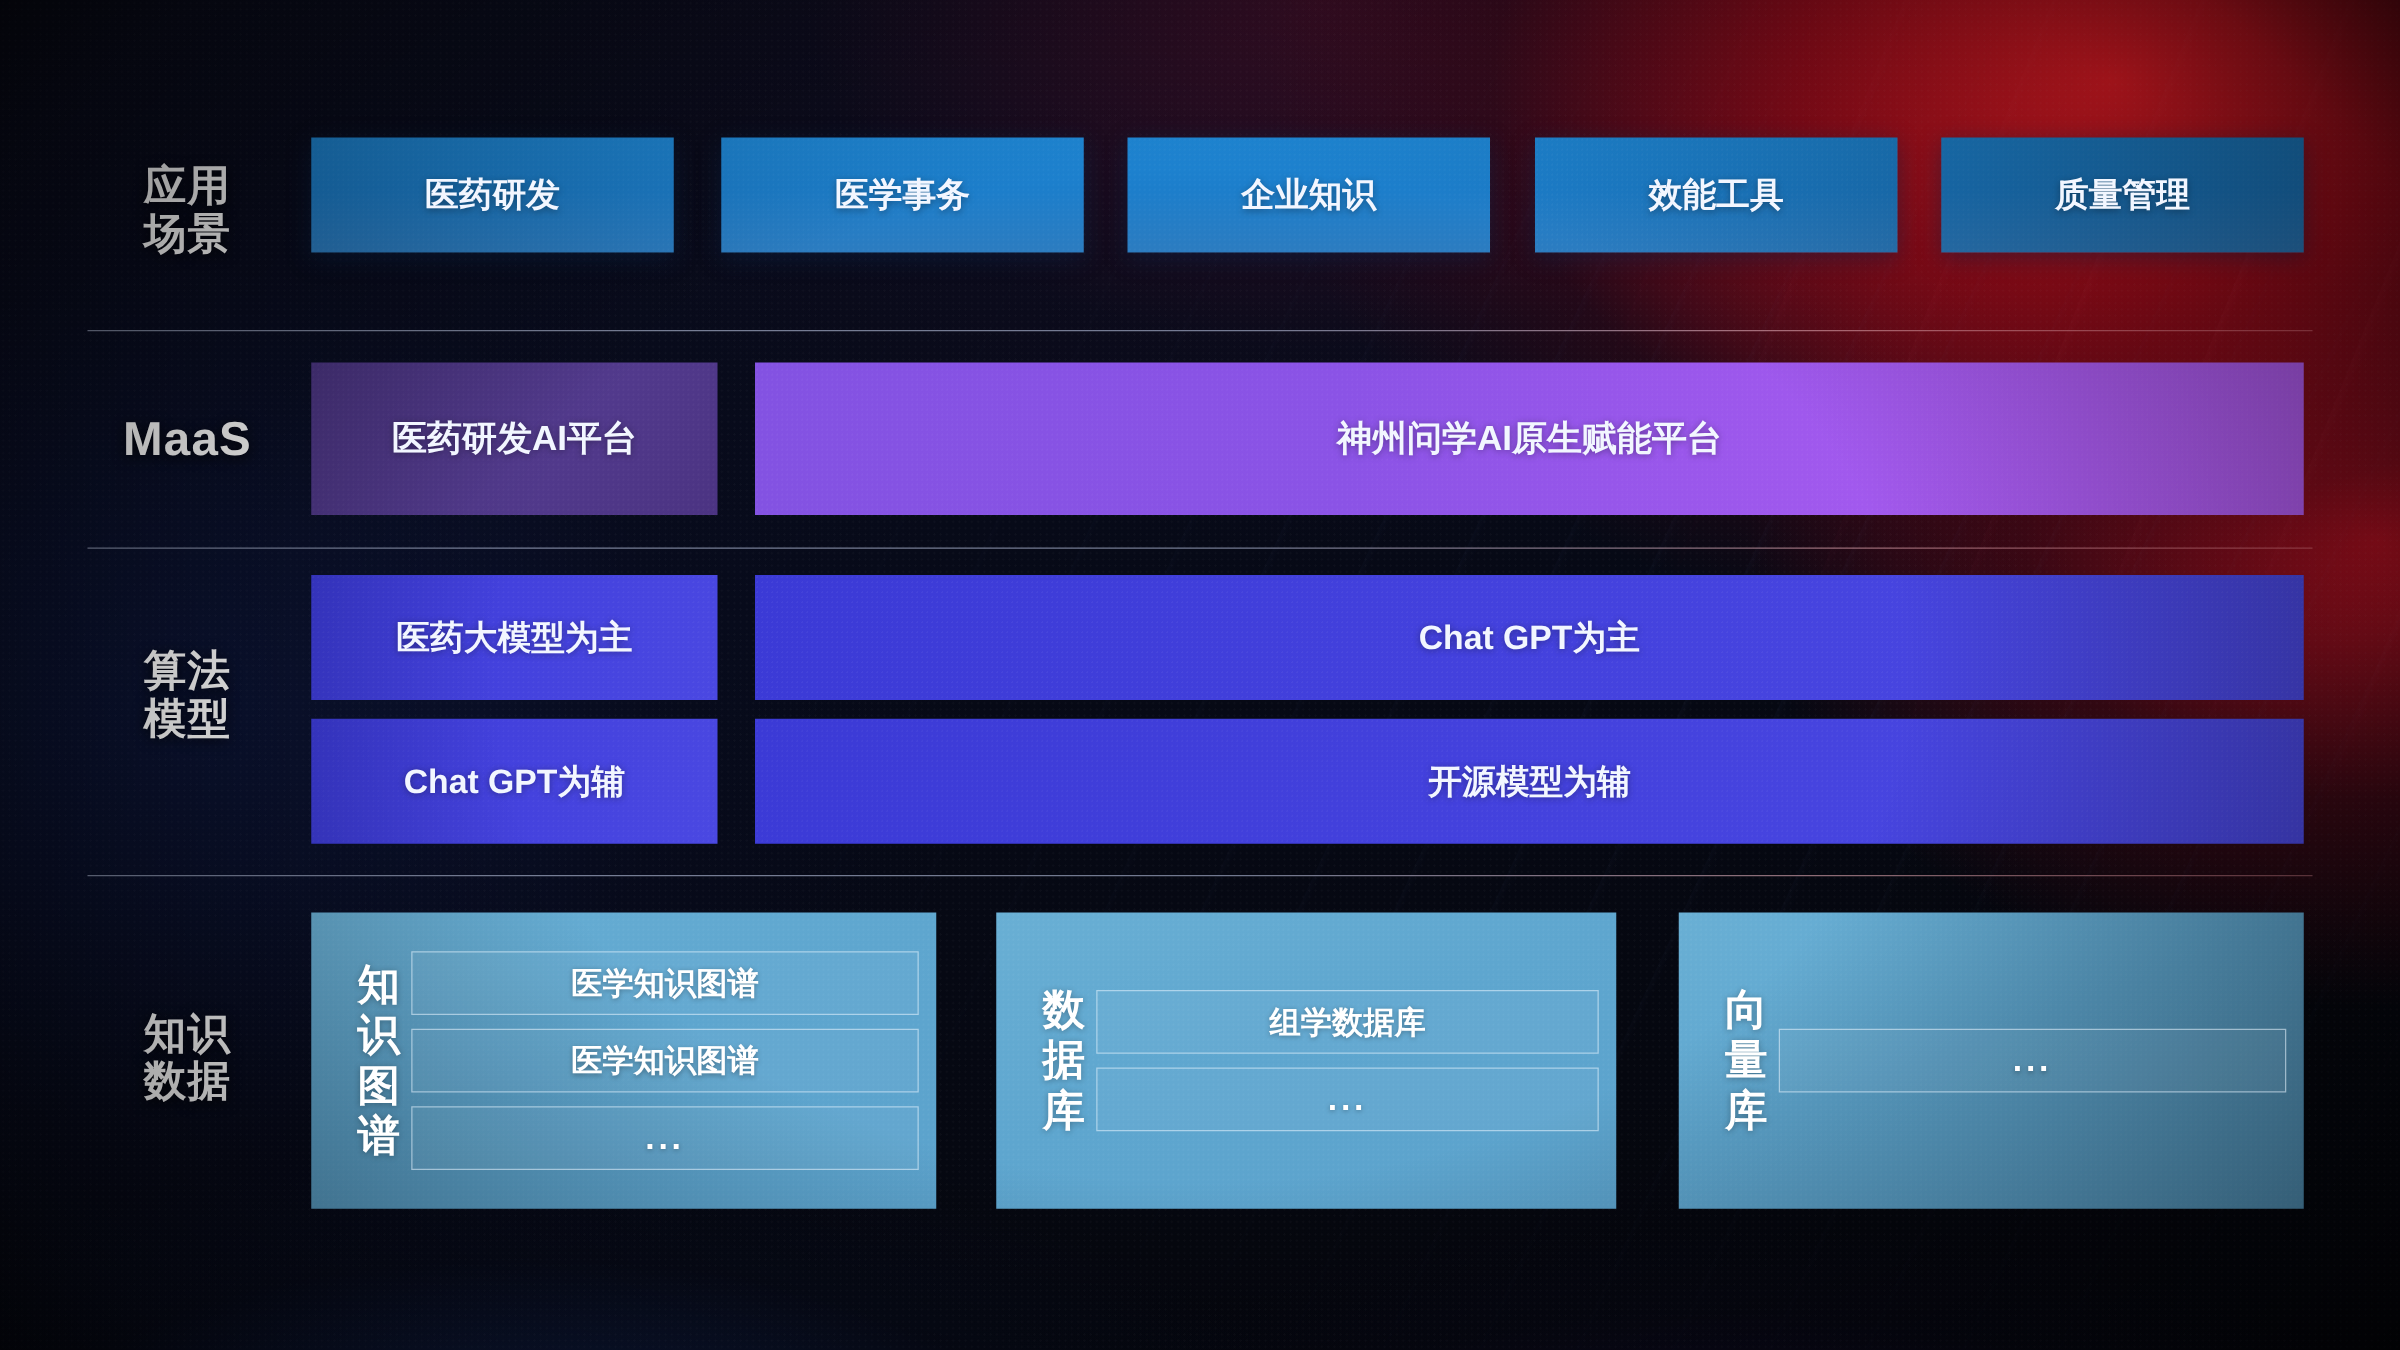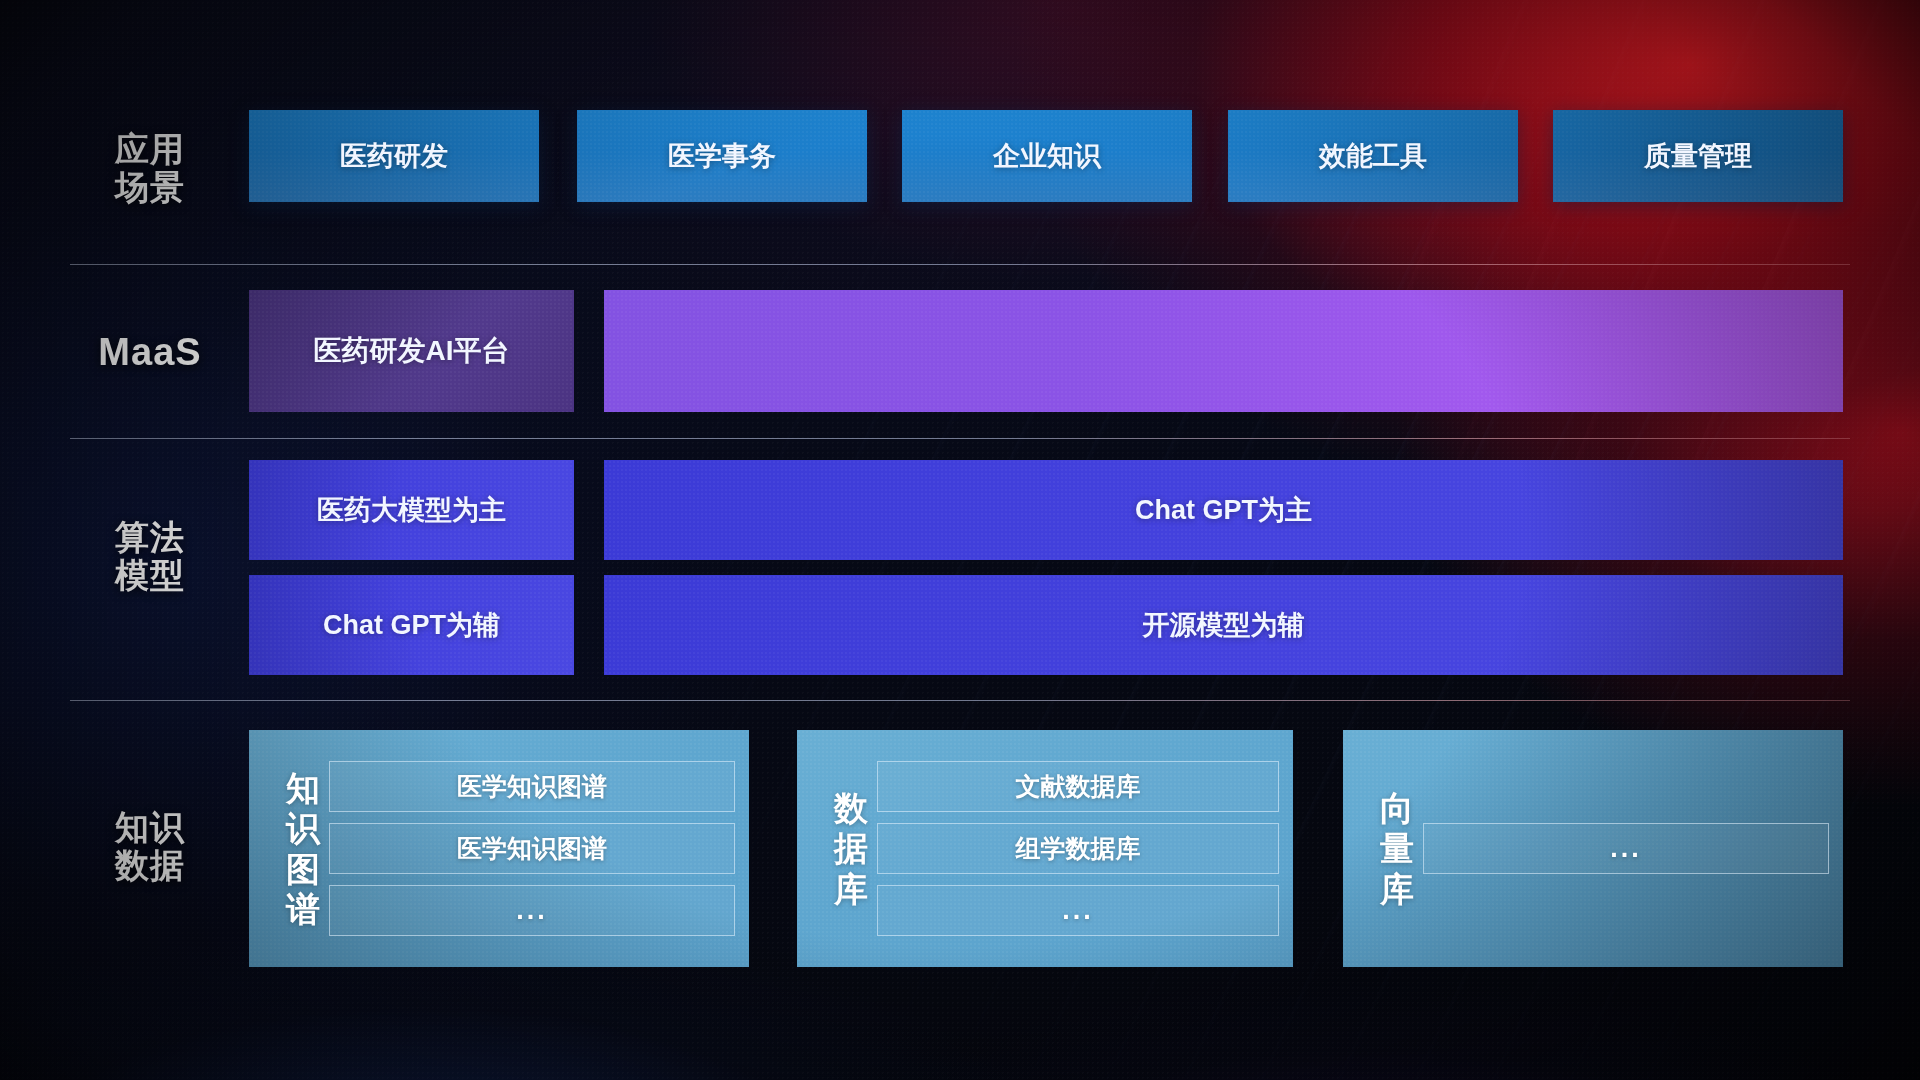--- a/index.html
+++ b/index.html
@@ -264,20 +264,21 @@
     <div class="row-label en" style="left:70px; top:331px;">
       <div>MaaS</div>
     </div>
 
     <div class="box maas-left" style="left:249px; width:325px;">
       <div class="noise"></div>
       <span class="lbl">医药研发AI平台</span>
     </div>
     <div class="box maas-right" style="left:604px; width:1239px;">
       <div class="noise"></div>
+      <span class="lbl">神州问学AI原生赋能平台</span>
     </div>
 
     <div class="divider" style="top:438px;"></div>
 
     <div class="row-label cn" style="left:70px; top:518px;">
       <div>算法</div>
       <div>模型</div>
     </div>
 
     <div class="box algo-box algo-r1" style="left:249px; width:325px;">
@@ -311,21 +312,20 @@
         <div class="kd-item">医学知识图谱</div>
         <div class="kd-item">医学知识图谱</div>
         <div class="kd-item ellipsis">...</div>
       </div>
     </div>
 
     <div class="kd-panel" style="left:797px; width:496px;">
       <div class="noise"></div>
       <div class="kd-side">数据库</div>
       <div class="kd-items">
-        <div class="kd-item">文献数据库</div>
         <div class="kd-item">组学数据库</div>
         <div class="kd-item ellipsis">...</div>
       </div>
     </div>
 
     <div class="kd-panel" style="left:1343px; width:500px;">
       <div class="noise"></div>
       <div class="kd-side">向量库</div>
       <div class="kd-items">
         <div class="kd-item ellipsis">...</div>

